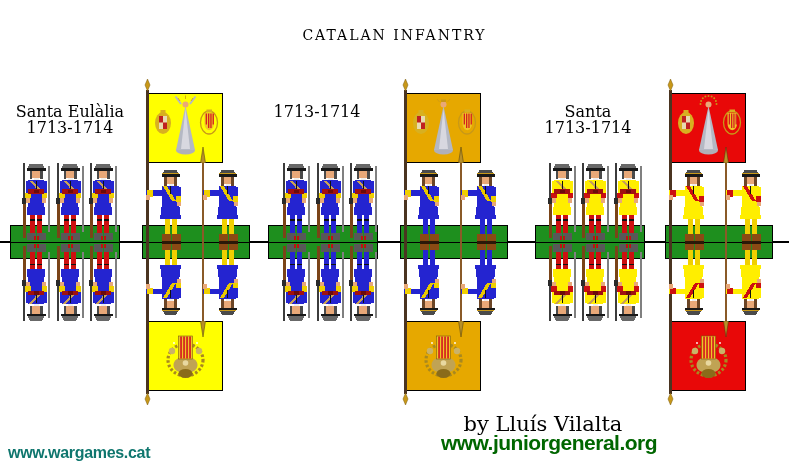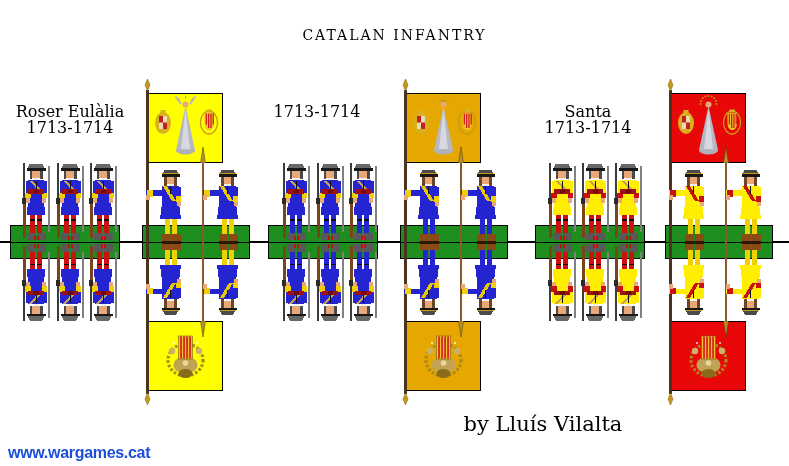--- a/index.html
+++ b/index.html
@@ -16,33 +16,34 @@
              font-size:16px;letter-spacing:-0.3px;}
   svg{display:block;}
 </style>
 </head>
 <body>
 
 <div id="stage">
   <div id="title" class="abs">CATALAN INFANTRY</div>
 
   <div class="unit-label abs" style="left:0px">
-    <div>Roser Eulàlia</div>
+    <div>Santa Eulàlia</div>
     <div>1713-1714</div>
   </div>
   <div class="unit-label abs" style="left:247px">
     <div>1713-1714</div>
   </div>
   <div class="unit-label abs" style="left:518px">
     <div>Santa</div>
     <div>1713-1714</div>
   </div>
 
   <div id="author" class="abs">by Lluís Vilalta</div>
-  <div id="site-left" class="abs" style="color: #1d4ed8;">www.wargames.cat</div>
+  <div id="site-main" class="abs" style="color: rgb(0, 102, 0);">www.juniorgeneral.org</div>
+  <div id="site-left" class="abs" style="color: #0f766e;">www.wargames.cat</div>
 <div class="abs" style="left: 10px; top: 225px; width: 110px; height: 34px; background: rgb(30, 143, 30); border: 1px solid rgb(0, 0, 0); box-sizing: border-box; z-index: 1;"></div>
     <div class="abs" style="left: 142px; top: 225px; width: 108px; height: 34px; background: rgb(30, 143, 30); border: 1px solid rgb(0, 0, 0); box-sizing: border-box; z-index: 1;"></div>
     <div class="abs" style="left: 268px; top: 225px; width: 110px; height: 34px; background: rgb(30, 143, 30); border: 1px solid rgb(0, 0, 0); box-sizing: border-box; z-index: 1;"></div>
     <div class="abs" style="left: 400px; top: 225px; width: 108px; height: 34px; background: rgb(30, 143, 30); border: 1px solid rgb(0, 0, 0); box-sizing: border-box; z-index: 1;"></div>
     <div class="abs" style="left: 535px; top: 225px; width: 110px; height: 34px; background: rgb(30, 143, 30); border: 1px solid rgb(0, 0, 0); box-sizing: border-box; z-index: 1;"></div>
     <div class="abs" style="left: 665px; top: 225px; width: 108px; height: 34px; background: rgb(30, 143, 30); border: 1px solid rgb(0, 0, 0); box-sizing: border-box; z-index: 1;"></div>
     <div class="abs" style="left: 0px; top: 242px; width: 789px; height: 1px; background: rgb(0, 0, 0); z-index: 2;"></div>
     <div class="abs" style="left: 0px; top: 241px; width: 10px; height: 2px; background: rgb(0, 0, 0); z-index: 2;"></div>
     <div class="abs" style="left: 120px; top: 241px; width: 22px; height: 2px; background: rgb(0, 0, 0); z-index: 2;"></div>
     <div class="abs" style="left: 250px; top: 241px; width: 18px; height: 2px; background: rgb(0, 0, 0); z-index: 2;"></div>

